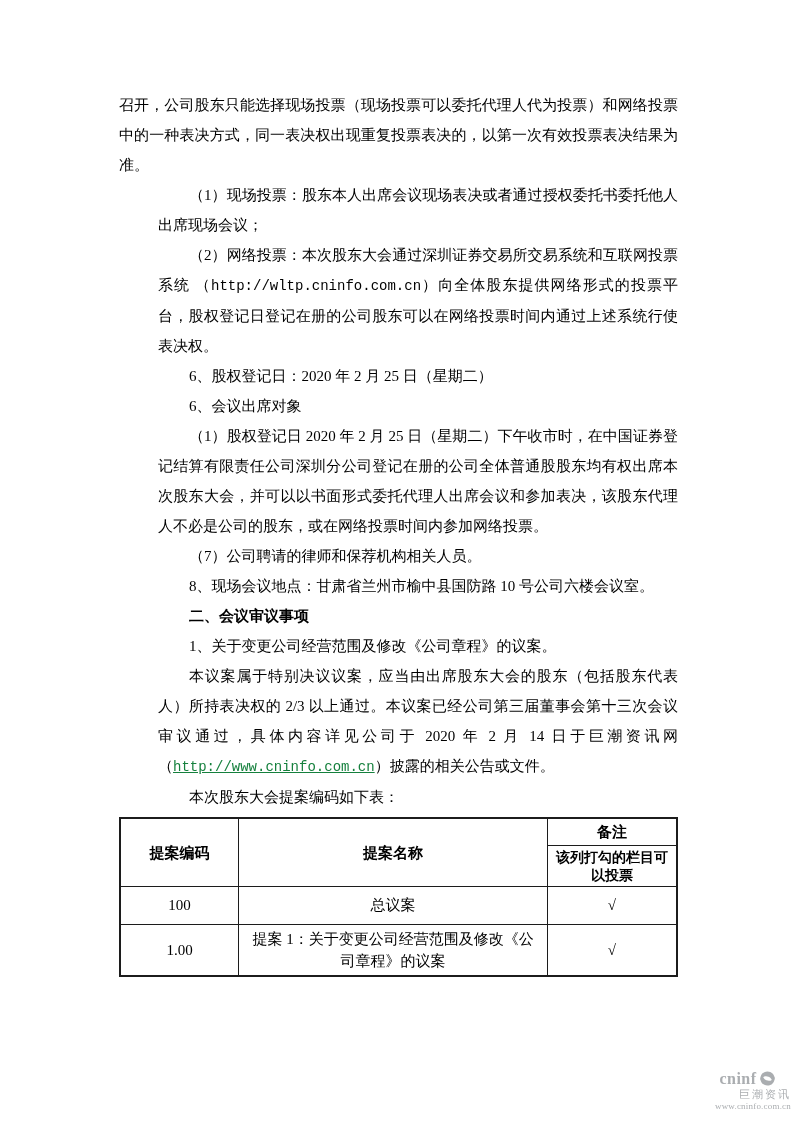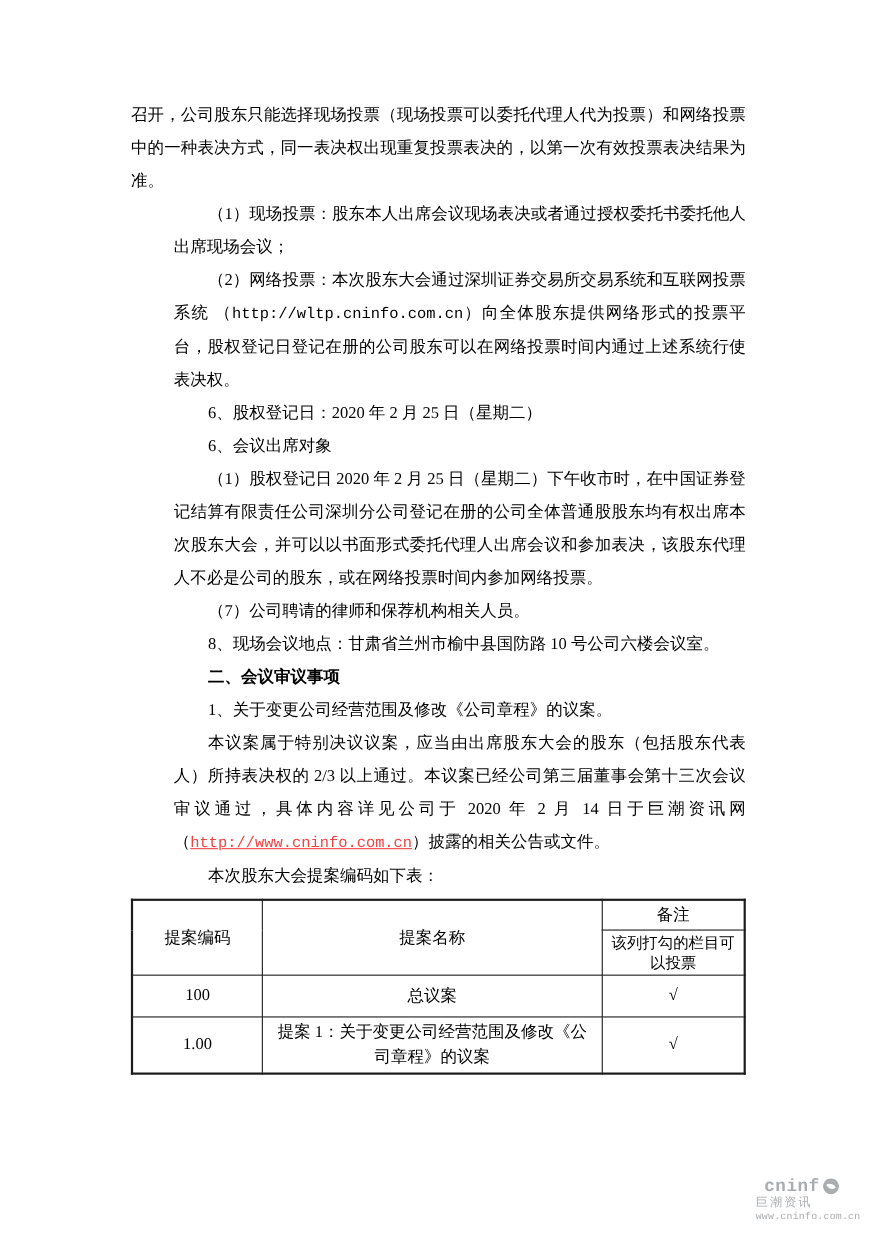--- a/index.html
+++ b/index.html
@@ -31,60 +31,60 @@
   .indent { text-indent: 31px; margin-left: 39px; }
   .heading {
     font-weight: bold;
     font-family: "Liberation Sans", "DejaVu Sans", sans-serif;
   }
   .mono {
     font-family: "Liberation Mono", "DejaVu Sans Mono", monospace;
     font-size: 14px;
   }
   a.doc-link {
-    color: #ef4444;
+    color: #15803d;
     text-decoration: underline;
   }
   table.proposal-table {
     width: 559px;
     margin-top: 5px;
     border-collapse: collapse;
     border: 2px solid #1c1c1c;
     font-size: 15px;
   }
   table.proposal-table th,
   table.proposal-table td {
     border: 1px solid #1c1c1c;
     text-align: center;
     vertical-align: middle;
     padding: 2px 6px;
   }
   table.proposal-table th {
-    font-weight: normal;
+    font-weight: bold;
     font-family: "Liberation Sans", "DejaVu Sans", sans-serif;
     line-height: 18px;
   }
   th.note-top { height: 22px; }
   th.note-sub { height: 34px; font-size: 14px; line-height: 17px; padding: 1px 8px; }
   td.row-code { height: 33px; }
   tr.row-tall td { height: 46px; }
   td.name-left {
     text-align: left;
     line-height: 22px;
     padding: 4px 10px;
     font-family: Liberation Serif, serif;
   }
   .logo {
     position: absolute;
-    right: 20px;
+    right: 2px;
     top: 1070px;
     width: 86px;
-    text-align: left;
+    text-align: right;
     color: #aaadb0;
-    font-family: Liberation Mono, monospace;
+    font-family: Liberation Serif, serif;
     line-height: 1;
   }
   .logo-row {
     display: flex;
     align-items: center;
     justify-content: center;
     gap: 1px;
   }
   .logo-brand {
     font-size: 16px;

